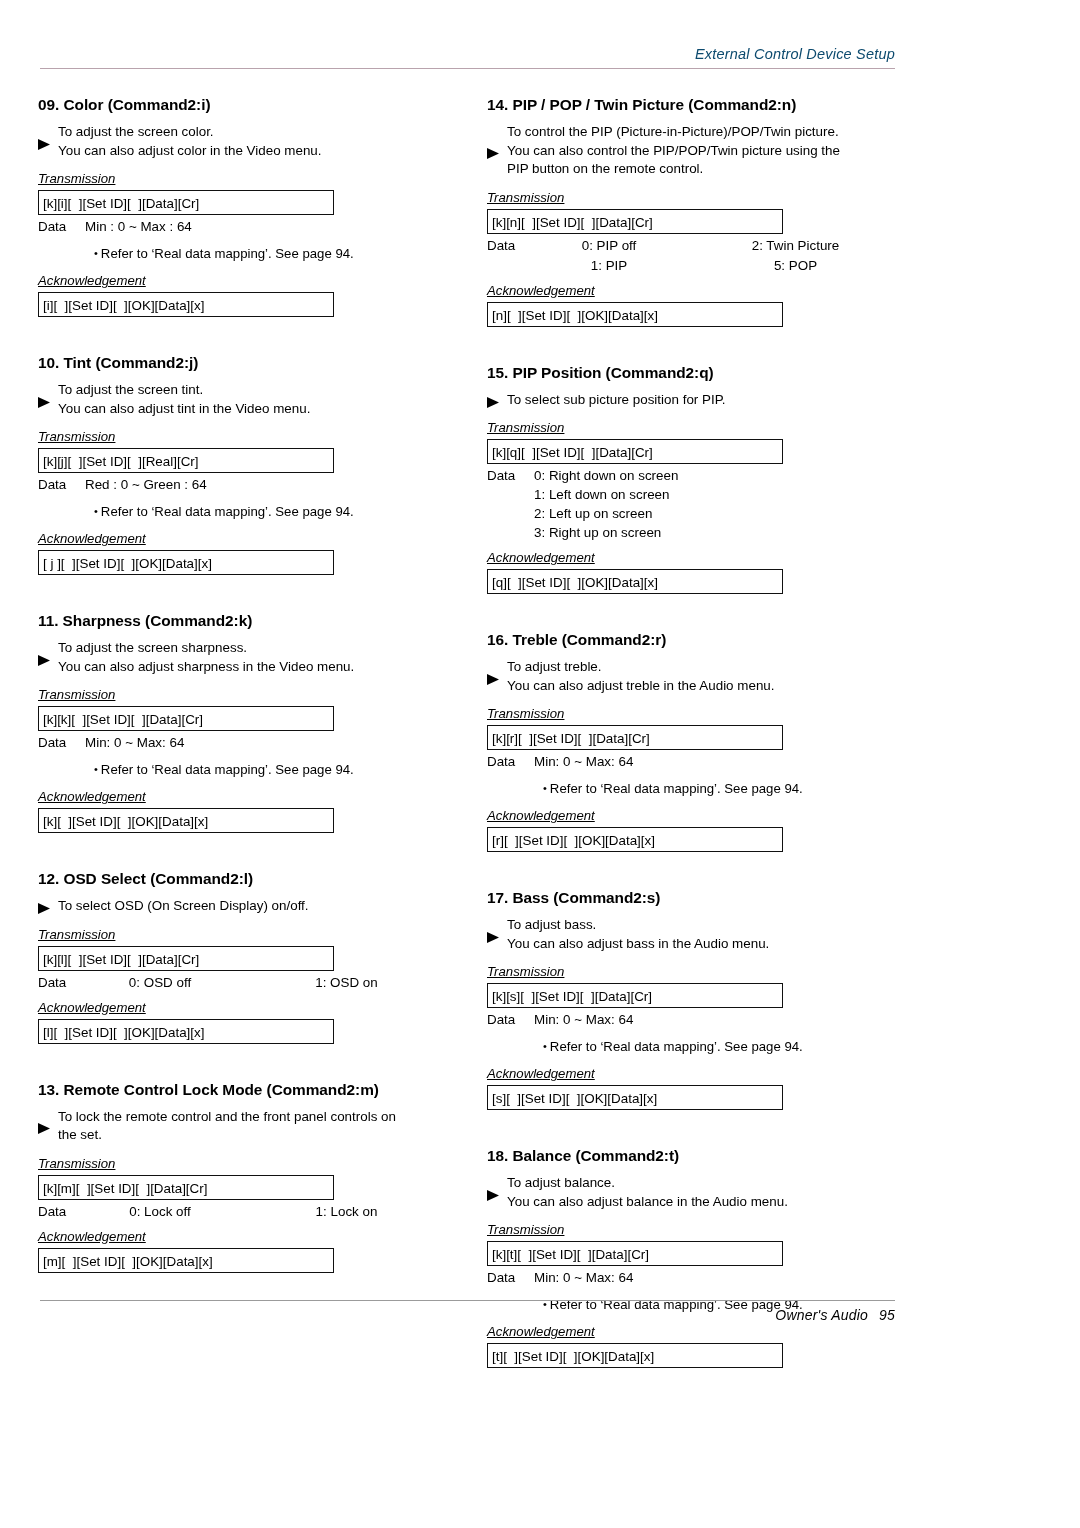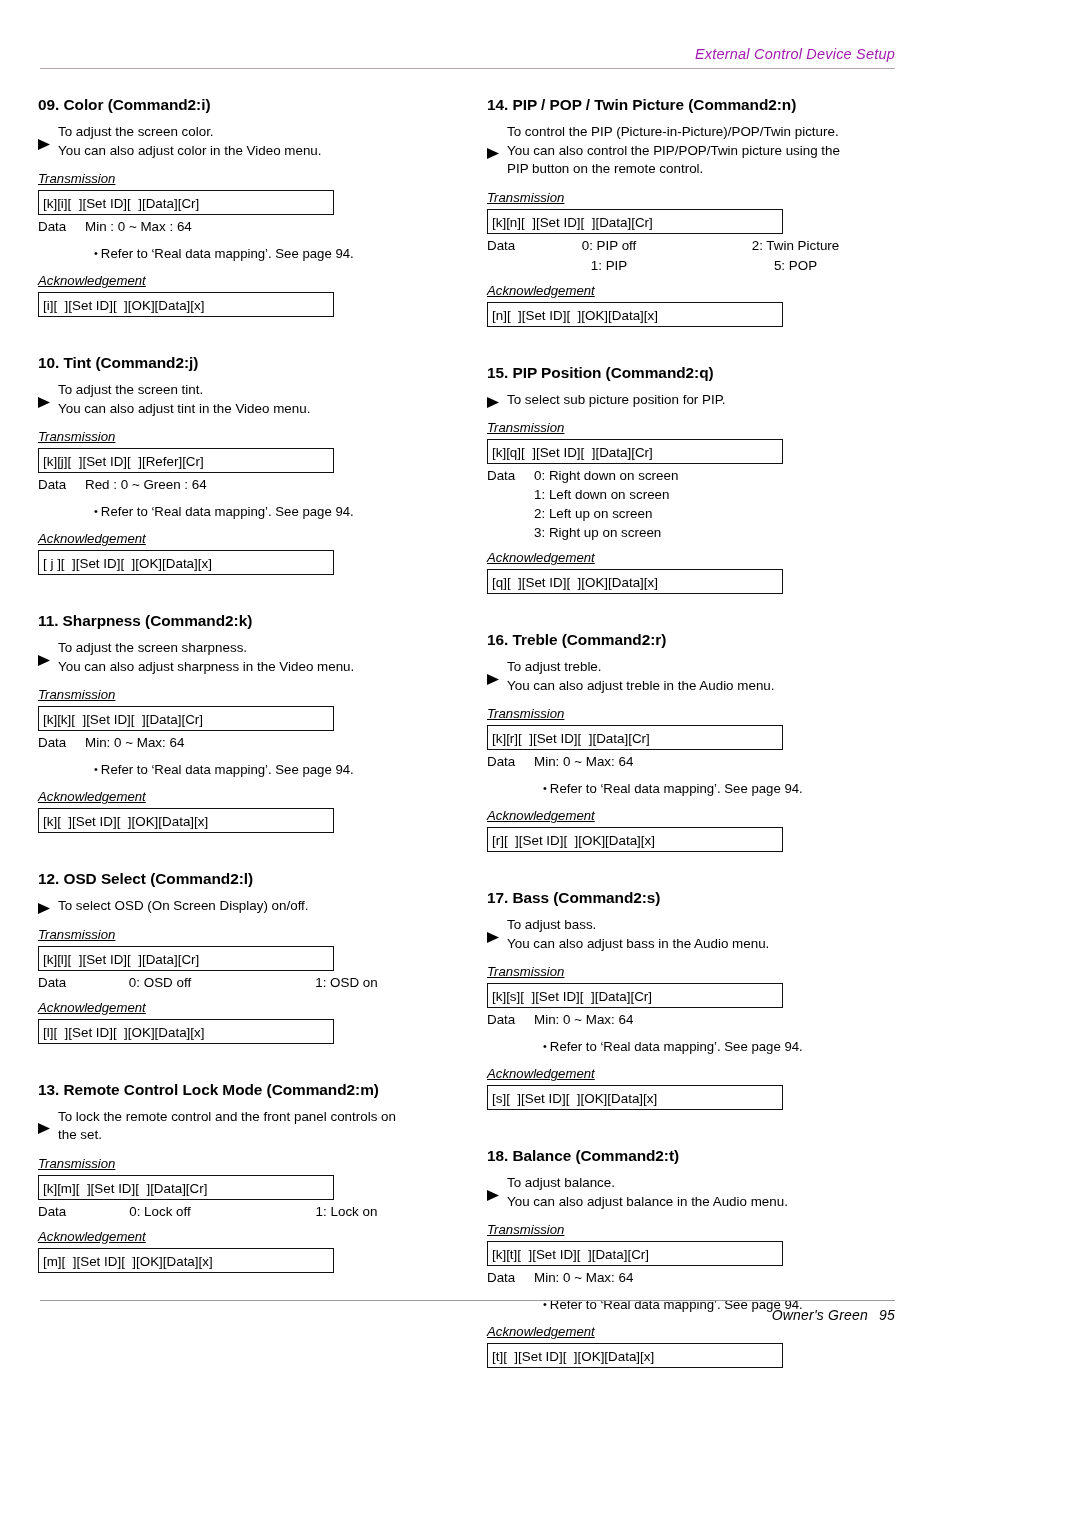--- a/index.html
+++ b/index.html
@@ -27,21 +27,21 @@
   .header {
     position: absolute;
     left: 40px;
     top: 44px;
     width: 855px;
   }
   .header-title {
     font-style: italic;
     font-size: 14.5px;
     text-align: right;
-    color: #a21caf;
+    color: #0c4a6e;
     letter-spacing: 0.2px;
     line-height: 20px;
   }
   .header-rule {
     margin-top: 4px;
     height: 1px;
     background: #b9a3ad;
     width: 100%;
   }
 
@@ -221,21 +221,21 @@
             <svg width="12" height="11" viewBox="0 0 12 11">
               <polygon points="0,0 12,5.5 0,11" fill="#000"></polygon>
             </svg>
           </span>
           <span class="desc-lines">
             <span class="l">To adjust the screen tint.</span>
             <span class="l">You can also adjust tint in the Video menu.</span>
           </span>
         </div>
         <div><span class="label-ul">Transmission</span></div>
-        <div class="cmdbox w250">[k][j][  ][Set ID][  ][Refer][Cr]</div>
+        <div class="cmdbox w250">[k][j][  ][Set ID][  ][Real][Cr]</div>
         <div class="data-line">
           <span class="data-label">Data</span>
           <span class="data-vals">Red : 0 ~ Green : 64</span>
         </div>
         <div class="note"><span class="bullet">•</span><span>Refer to ‘Real data mapping’. See page 94.</span></div>
         <div><span class="label-ul">Acknowledgement</span></div>
         <div class="cmdbox w250">[ j ][  ][Set ID][  ][OK][Data][x]</div>
         <div class="gap-xl"></div>
       </div>
       <div class="section">
@@ -457,17 +457,17 @@
         <div class="note"><span class="bullet">•</span><span>Refer to ‘Real data mapping’. See page 94.</span></div>
         <div><span class="label-ul">Acknowledgement</span></div>
         <div class="cmdbox w250">[t][  ][Set ID][  ][OK][Data][x]</div>
         <div class="gap-xl"></div>
       </div>
     </div>
 
   <div class="footer">
     <div class="footer-rule"></div>
     <div class="footer-text">
-      <span>Owner's Green</span><span class="pageno">95</span>
+      <span>Owner's Audio</span><span class="pageno">95</span>
     </div>
   </div>
 
 </div>
 
 </body></html>

